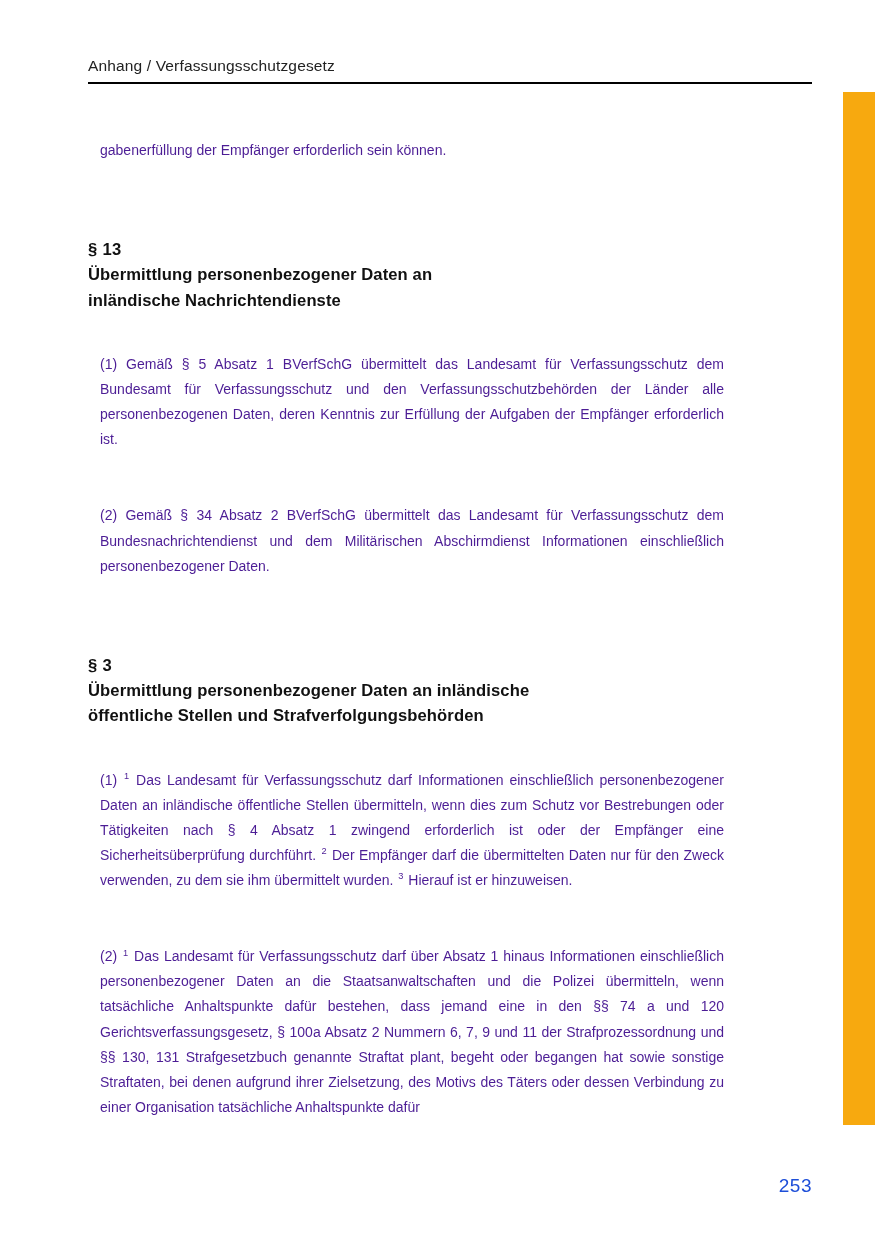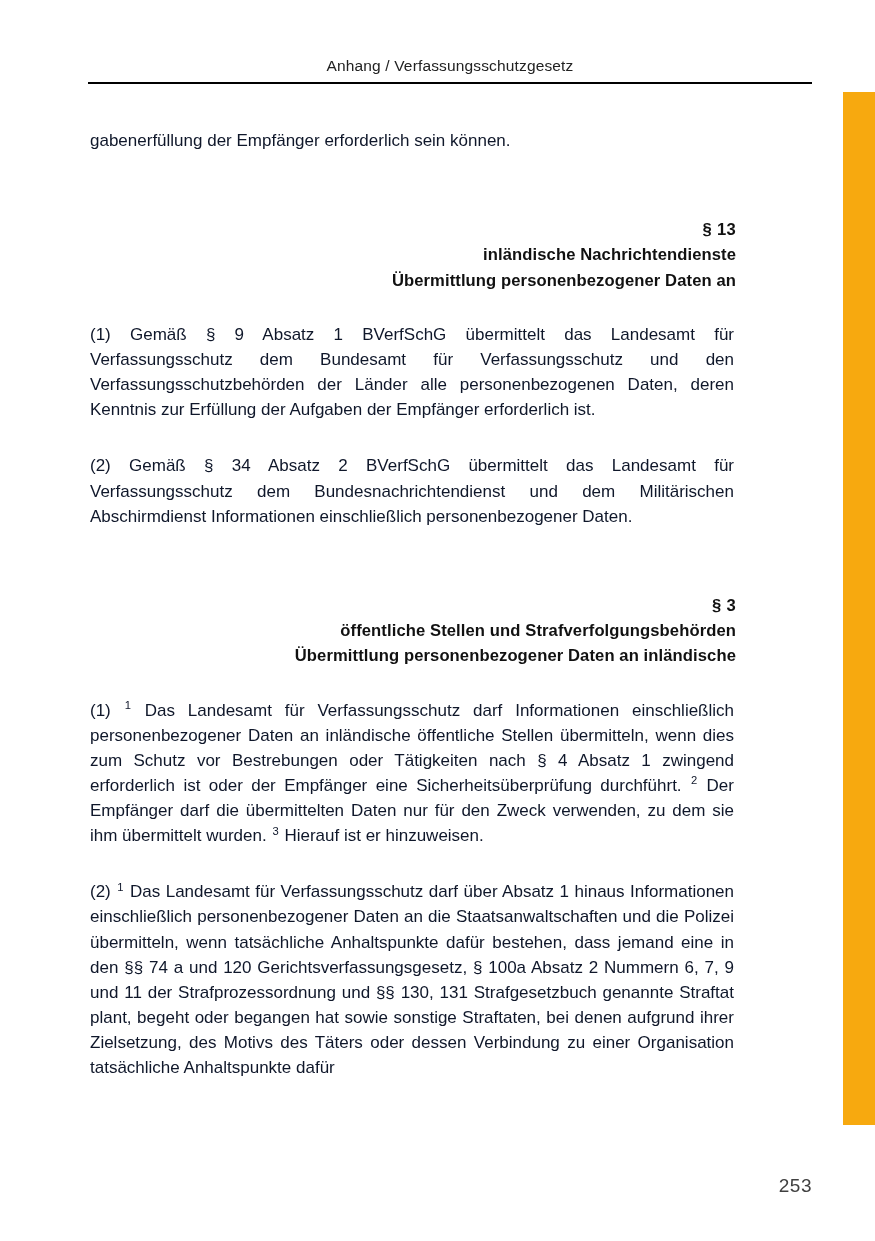--- a/index.html
+++ b/index.html
@@ -28,21 +28,21 @@
     height: 1033px;
     background: #f7a90f;
   }
 
   
   .running-head {
     position: absolute;
     left: 88px;
     top: 56px;
     width: 724px;
-    text-align: center;
+    text-align: left;
     font-size: 15.5px;
     line-height: 20px;
     letter-spacing: 0.15px;
     color: #222222;
     white-space: nowrap;
   }
   .head-rule {
     position: absolute;
     left: 88px;
     top: 82px;
@@ -53,34 +53,34 @@
 
   
   .column {
     position: absolute;
     left: 88px;
     top: 126px;
     width: 648px;
   }
 
   p.body-text {
-    margin: 2px;
-    font-size: 17px;
+    margin: 12px;
+    font-size: 14px;
     line-height: 25.1px;
     text-align: justify;
     text-justify: inter-word;
-    color: #0f172a;
+    color: #4c1d95;
     hyphens: manual;
   }
   .gap-md  { height: 27px; }
   .gap-xxl { height: 62px; }
 
   
   .heading-block {
-    text-align: right;
+    text-align: left;
     font-weight: bold;
     color: #111111;
   }
   .heading-number {
     font-size: 16.6px;
     line-height: 25px;
     letter-spacing: 0.3px;
   }
   .heading-title {
     font-size: 16.6px;
@@ -97,21 +97,21 @@
     padding: 0 1px;
   }
 
   
   .folio {
     position: absolute;
     right: 63px;
     bottom: 44px;
     font-size: 19px;
     line-height: 22px;
-    color: #404040;
+    color: #1d4ed8;
     letter-spacing: 0.5px;
     text-align: center;
   }
 </style>
 </head>
 <body>
 
 <div class="page" style="background: rgb(255, 255, 255);">
 
   <div class="edge-tab" style="background: rgb(247, 169, 15);"></div>
@@ -121,40 +121,40 @@
 
   <div class="column">
 
     <p class="body-text">gabenerfüllung der Empfänger erforderlich sein können.</p>
 
     <div class="gap-xxl"></div>
 
     <div class="heading-block">
       <div class="heading-number">§ 13</div>
       <div class="heading-title">
+        <span class="line">Übermittlung personenbezogener Daten an</span>
         <span class="line">inländische Nachrichtendienste</span>
-        <span class="line">Übermittlung personenbezogener Daten an</span>
       </div>
     </div>
 
     <div class="gap-md"></div>
 
-    <p class="body-text">(1) Gemäß § 9 Absatz 1 BVerfSchG übermittelt das Landesamt für Verfassungsschutz dem Bundesamt für Verfassungsschutz und den Verfassungsschutzbehörden der Länder alle personenbezogenen Daten, deren Kenntnis zur Erfüllung der Aufgaben der Empfänger erforderlich ist.</p>
+    <p class="body-text">(1) Gemäß § 5 Absatz 1 BVerfSchG übermittelt das Landesamt für Verfassungsschutz dem Bundesamt für Verfassungsschutz und den Verfassungsschutzbehörden der Länder alle personenbezogenen Daten, deren Kenntnis zur Erfüllung der Aufgaben der Empfänger erforderlich ist.</p>
 
     <div class="gap-md"></div>
 
     <p class="body-text">(2) Gemäß § 34 Absatz 2 BVerfSchG übermittelt das Landesamt für Verfassungsschutz dem Bundesnachrichtendienst und dem Militärischen Abschirmdienst Informationen einschließlich personenbezogener Daten.</p>
 
     <div class="gap-xxl"></div>
 
     <div class="heading-block">
       <div class="heading-number">§ 3</div>
       <div class="heading-title">
+        <span class="line">Übermittlung personenbezogener Daten an inländische</span>
         <span class="line">öffentliche Stellen und Strafverfolgungsbehörden</span>
-        <span class="line">Übermittlung personenbezogener Daten an inländische</span>
       </div>
     </div>
 
     <div class="gap-md"></div>
 
     <p class="body-text">(1) <sup class="sent-num">1</sup> Das Landesamt für Verfassungsschutz darf Informationen einschließlich personenbezogener Daten an inländische öffentliche Stellen übermitteln, wenn dies zum Schutz vor Bestrebungen oder Tätigkeiten nach § 4 Absatz 1 zwingend erforderlich ist oder der Empfänger eine Sicherheitsüberprüfung durchführt. <sup class="sent-num">2</sup> Der Empfänger darf die übermittelten Daten nur für den Zweck verwenden, zu dem sie ihm übermittelt wurden. <sup class="sent-num">3</sup> Hierauf ist er hinzuweisen.</p>
 
     <div class="gap-md"></div>
 
     <p class="body-text">(2) <sup class="sent-num">1</sup> Das Landesamt für Verfassungsschutz darf über Absatz 1 hinaus Informationen einschließlich personenbezogener Daten an die Staatsanwaltschaften und die Polizei übermitteln, wenn tatsächliche Anhaltspunkte dafür bestehen, dass jemand eine in den §§ 74 a und 120 Gerichtsverfassungsgesetz, § 100a Absatz 2 Nummern 6, 7, 9 und 11 der Strafprozessordnung und §§ 130, 131 Strafgesetzbuch genannte Straftat plant, begeht oder begangen hat sowie sonstige Straftaten, bei denen aufgrund ihrer Zielsetzung, des Motivs des Täters oder dessen Verbindung zu einer Organisation tatsächliche Anhaltspunkte dafür</p>

